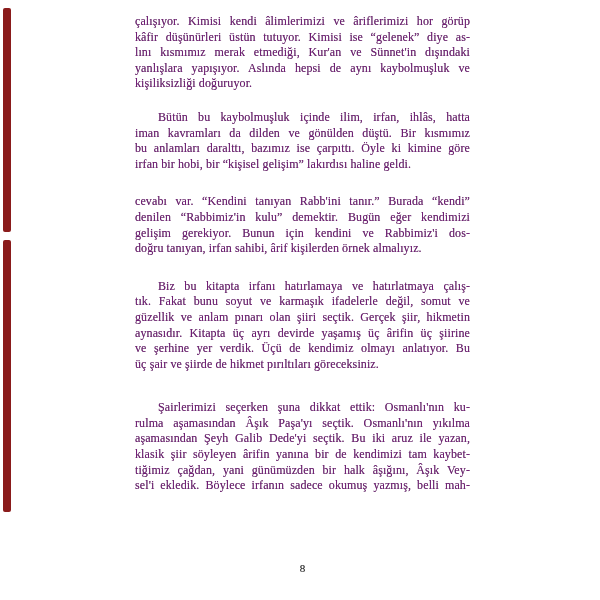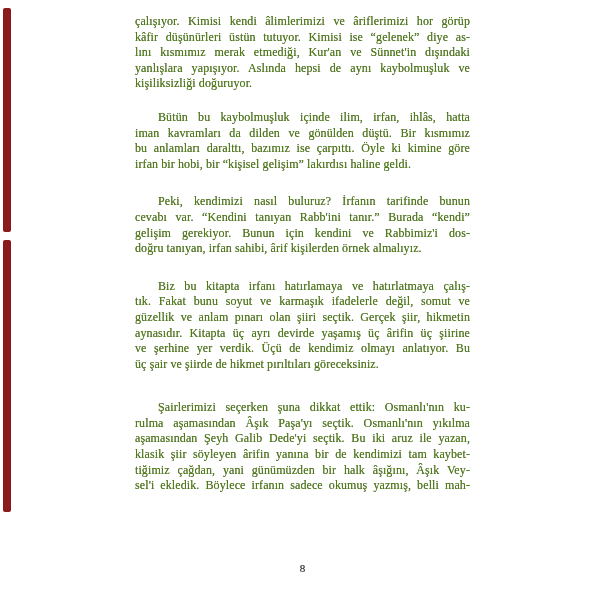--- a/index.html
+++ b/index.html
@@ -56,37 +56,37 @@
     text-shadow:0 0 0.4px rgba(30,30,30,0.5);
   }
 </style>
 </head>
 <body style="background: rgb(255, 255, 255);">
 
 <div class="page">
   <div class="spine-seg spine-a" style="background: rgb(138, 27, 27);"></div>
   <div class="spine-seg spine-b" style="background: rgb(138, 27, 27);"></div>
 
-  <div class="text-block" style="color: #4d7c0f;">
+  <div class="text-block" style="color: #701a75;">
       <div class="para">
         <div class="line">çalışıyor. Kimisi kendi âlimlerimizi ve âriflerimizi hor görüp</div>
         <div class="line">kâfir düşünürleri üstün tutuyor. Kimisi ise “gelenek” diye as-</div>
         <div class="line">lını kısmımız merak etmediği, Kur'an ve Sünnet'in dışındaki</div>
         <div class="line">yanlışlara yapışıyor. Aslında hepsi de aynı kaybolmuşluk ve</div>
         <div class="line last">kişiliksizliği doğuruyor.</div>
       </div>
       <div class="para">
         <div class="line indent">Bütün bu kaybolmuşluk içinde ilim, irfan, ihlâs, hatta</div>
         <div class="line">iman kavramları da dilden ve gönülden düştü. Bir kısmımız</div>
         <div class="line">bu anlamları daralttı, bazımız ise çarpıttı. Öyle ki kimine göre</div>
         <div class="line last">irfan bir hobi, bir “kişisel gelişim” lakırdısı haline geldi.</div>
       </div>
       <div class="para">
-        <div class="line indent">Peki, kendimizi nasıl buluruz? İrfanın tarifinde bunun</div>
         <div class="line">cevabı var. “Kendini tanıyan Rabb'ini tanır.” Burada “kendi”</div>
+        <div class="line">denilen “Rabbimiz'in kulu” demektir. Bugün eğer kendimizi</div>
         <div class="line">gelişim gerekiyor. Bunun için kendini ve Rabbimiz'i dos-</div>
         <div class="line last">doğru tanıyan, irfan sahibi, ârif kişilerden örnek almalıyız.</div>
       </div>
       <div class="para">
         <div class="line indent">Biz bu kitapta irfanı hatırlamaya ve hatırlatmaya çalış-</div>
         <div class="line">tık. Fakat bunu soyut ve karmaşık ifadelerle değil, somut ve</div>
         <div class="line">güzellik ve anlam pınarı olan şiiri seçtik. Gerçek şiir, hikmetin</div>
         <div class="line">aynasıdır. Kitapta üç ayrı devirde yaşamış üç ârifin üç şiirine</div>
         <div class="line">ve şerhine yer verdik. Üçü de kendimiz olmayı anlatıyor. Bu</div>
         <div class="line last">üç şair ve şiirde de hikmet pırıltıları göreceksiniz.</div>

